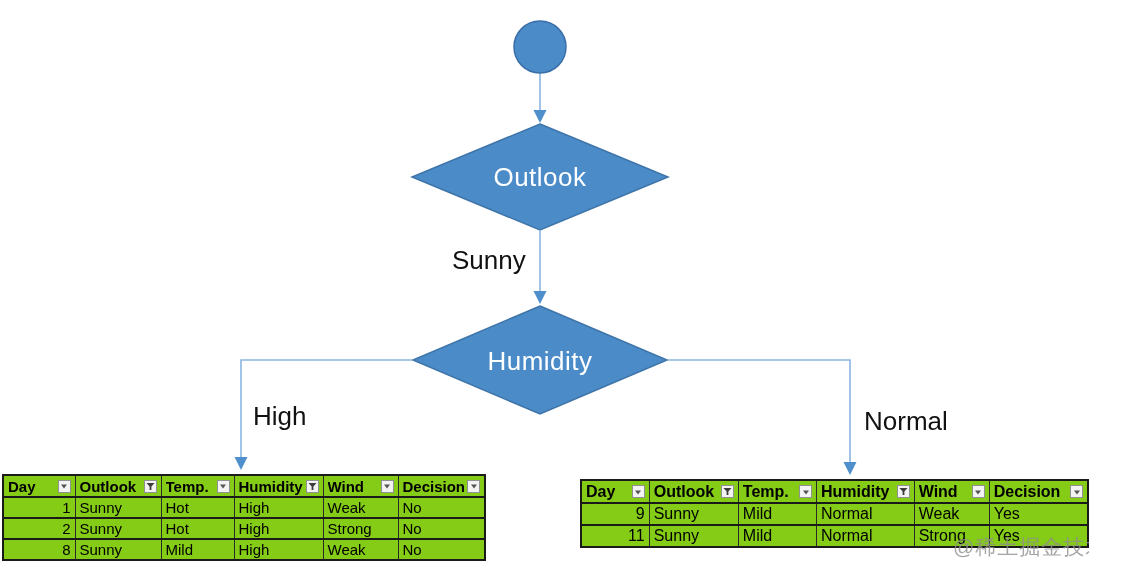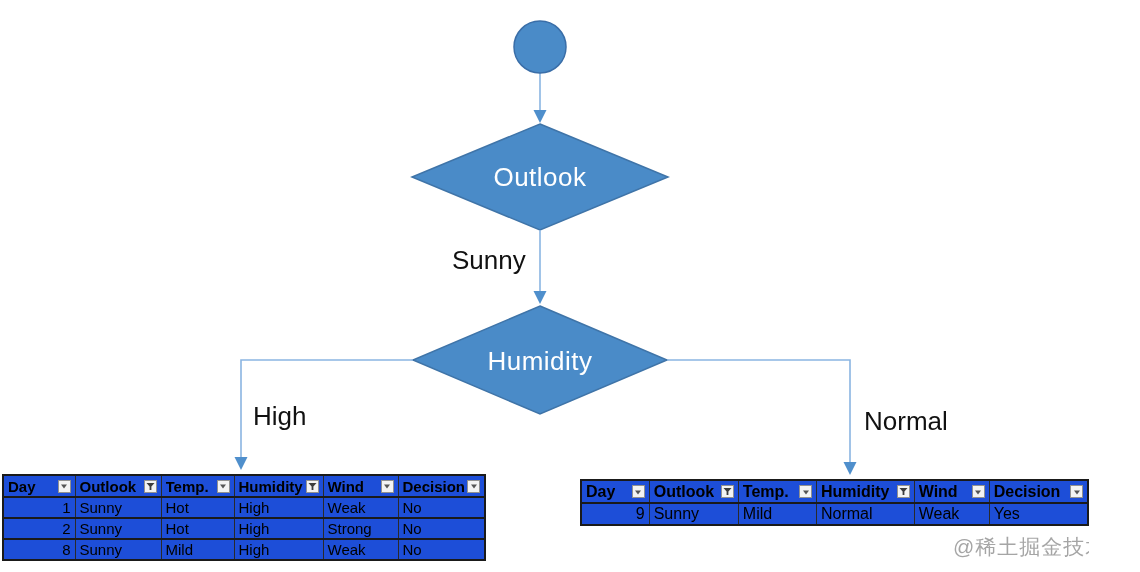--- a/index.html
+++ b/index.html
@@ -30,21 +30,21 @@
     position: absolute;
     color: #111111;
     font-size: 26px;
     line-height: 30px;
   }
 
   table.xl {
     position: absolute;
     border-collapse: collapse;
     table-layout: fixed;
-    background: #1d4ed8;
+    background: #84cc16;
     color: #000000;
     border: 2px solid #1a1a1a;
   }
   table.xl th, table.xl td {
     border-left: 1px solid #2a2a2a;
     border-right: 1px solid #2a2a2a;
     border-top: 2px solid #1a1a1a;
     border-bottom: 2px solid #1a1a1a;
     padding: 0 4px;
     overflow: hidden;
@@ -296,17 +296,25 @@
       </thead>
       <tbody>
         <tr>
           <td class="num">9</td>
           <td>Sunny</td>
           <td>Mild</td>
           <td>Normal</td>
           <td>Weak</td>
           <td>Yes</td>
         </tr>
+        <tr>
+          <td class="num">11</td>
+          <td>Sunny</td>
+          <td>Mild</td>
+          <td>Normal</td>
+          <td>Strong</td>
+          <td>Yes</td>
+        </tr>
       </tbody>
     </table>
 
   <div class="watermark">@稀土掘金技术社区</div>
 </div>
 
 </body></html>

